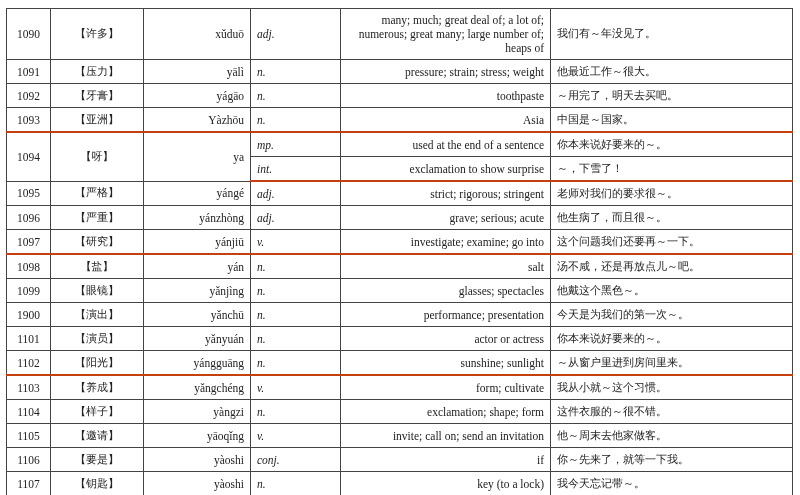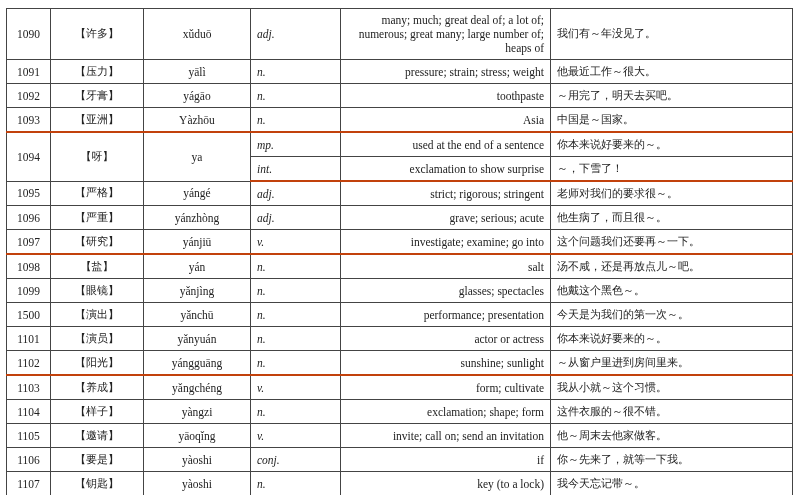--- a/index.html
+++ b/index.html
@@ -13,21 +13,21 @@
   table.vocab td {
     border: 1px solid #444;
     padding: 0 6px;
     height: 23px;
     line-height: 14px;
     vertical-align: middle;
     overflow: hidden;
   }
   td.num { text-align: center; padding-left: 10px; }
   td.word { text-align: center; font-family: "DejaVu Sans", sans-serif; font-size: 11px; margin-top: 40px; }
-  td.pinyin { text-align: center; }
+  td.pinyin { text-align: right; }
   td.pos { text-align: left; font-style: italic; }
   td.def { text-align: right; }
   td.ex { text-align: left; font-family: "DejaVu Sans", sans-serif; font-size: 11px; margin-top: 12px; }
   tr.tall td { height: 50px; }
   tr.thickbottom td { border-bottom: 2px solid #c2410c; }
 </style>
 </head>
 <body>
 
 <table class="vocab">
@@ -119,21 +119,21 @@
       </tr>
       <tr>
         <td class="num">1099</td>
         <td class="word">【眼镜】</td>
         <td class="pinyin">yǎnjìng</td>
         <td class="pos">n.</td>
         <td class="def">glasses; spectacles</td>
         <td class="ex">他戴这个黑色～。</td>
       </tr>
       <tr>
-        <td class="num">1500</td>
+        <td class="num">1900</td>
         <td class="word">【演出】</td>
         <td class="pinyin">yǎnchū</td>
         <td class="pos">n.</td>
         <td class="def">performance; presentation</td>
         <td class="ex">今天是为我们的第一次～。</td>
       </tr>
       <tr>
         <td class="num">1101</td>
         <td class="word">【演员】</td>
         <td class="pinyin">yǎnyuán</td>

